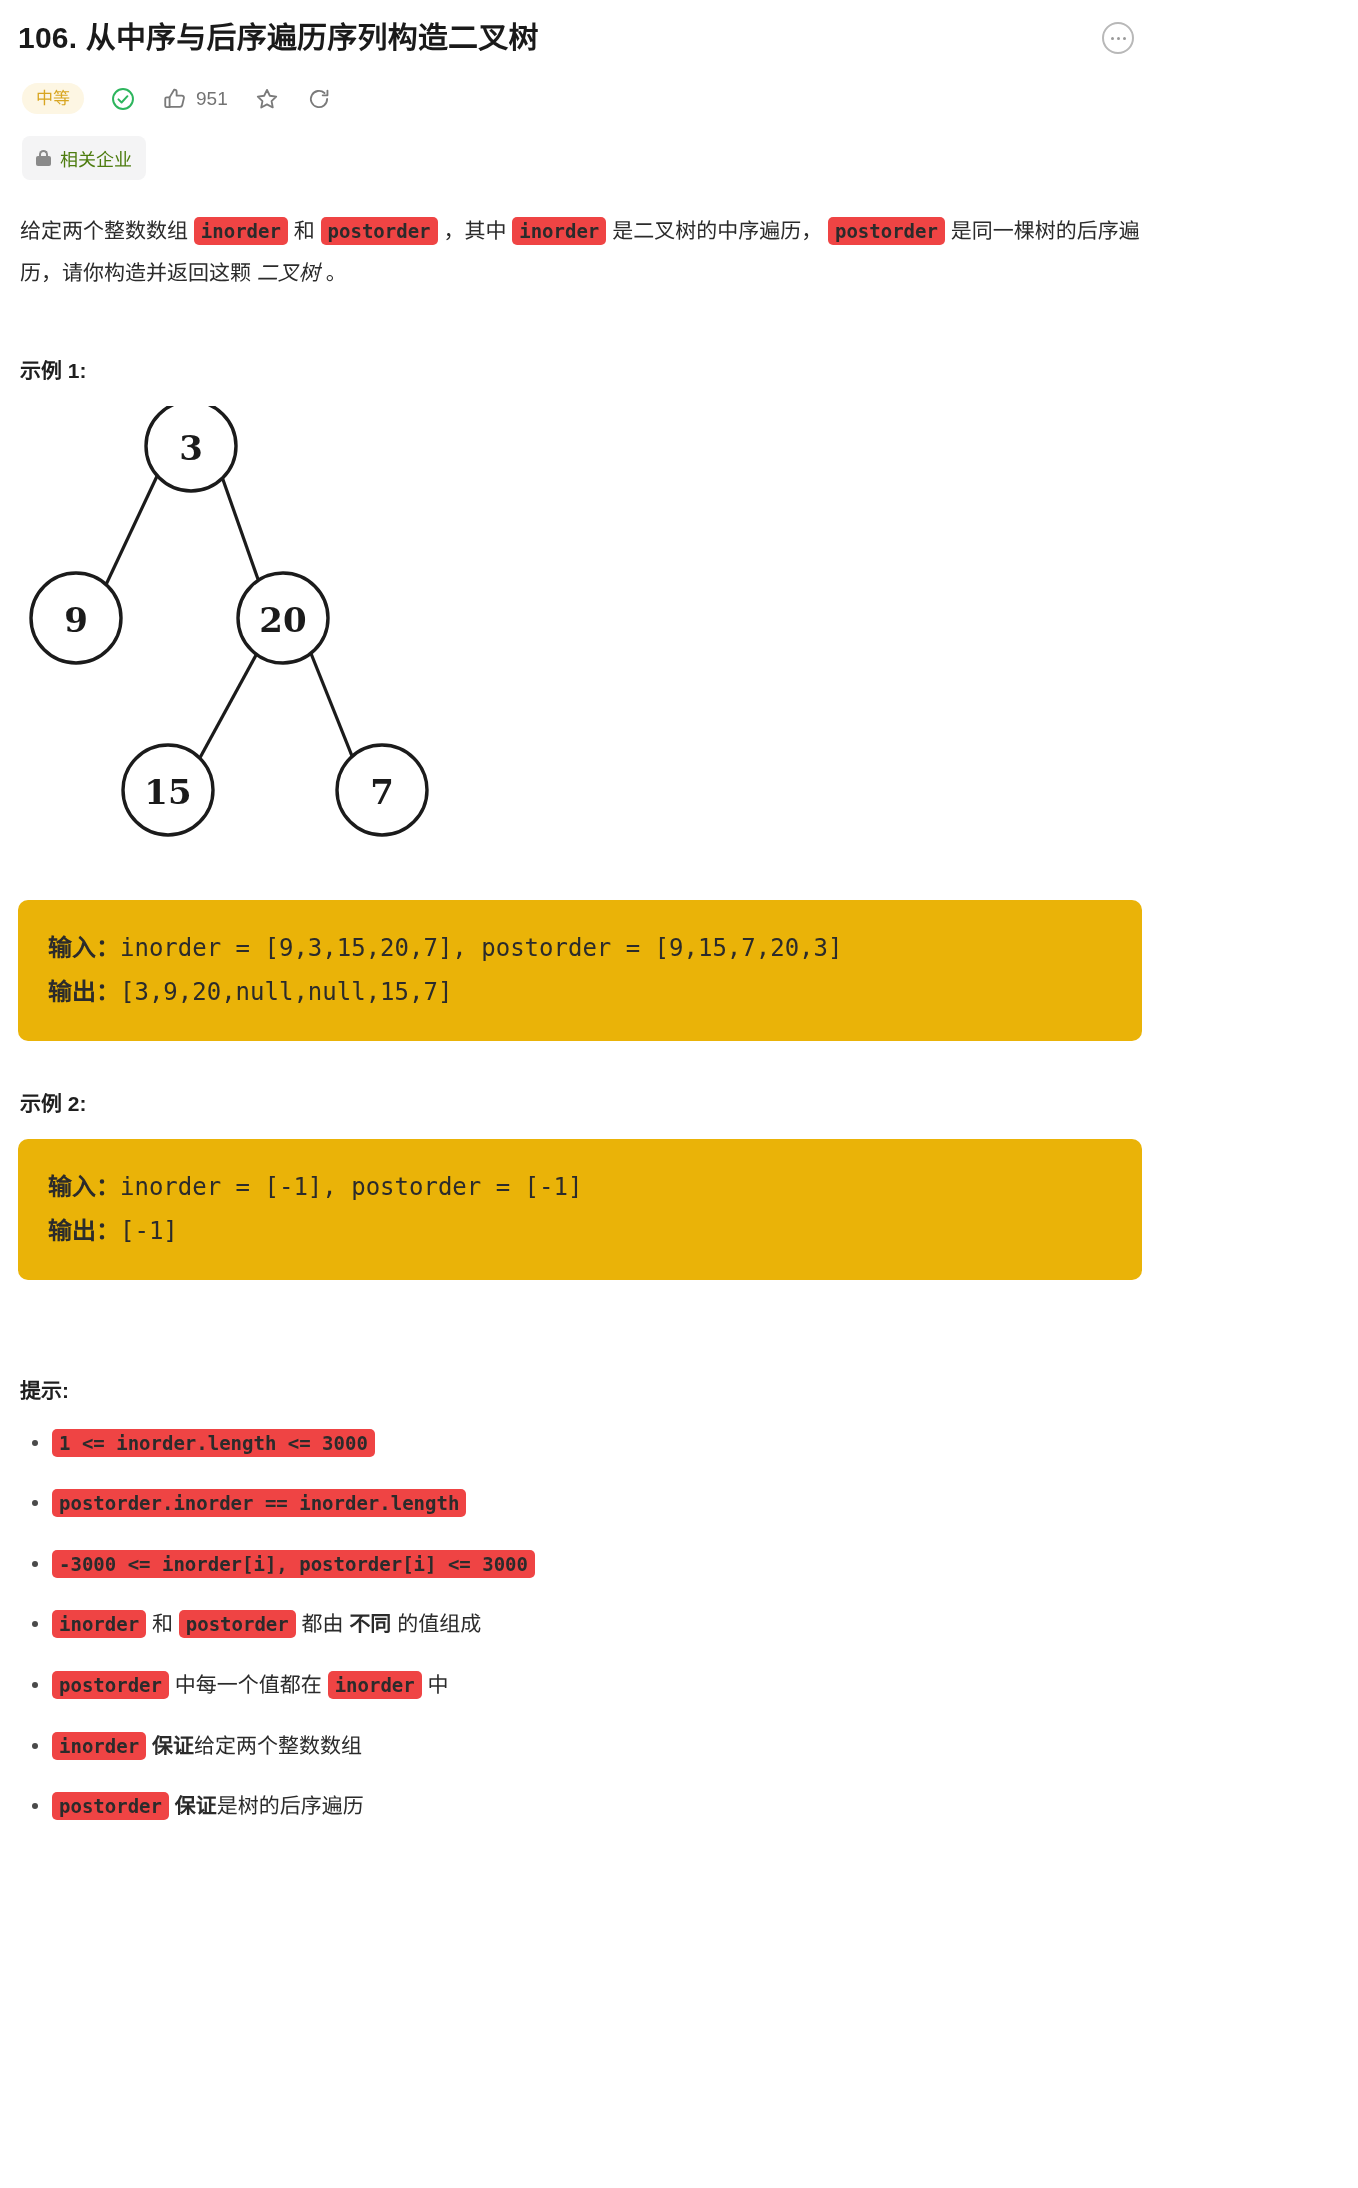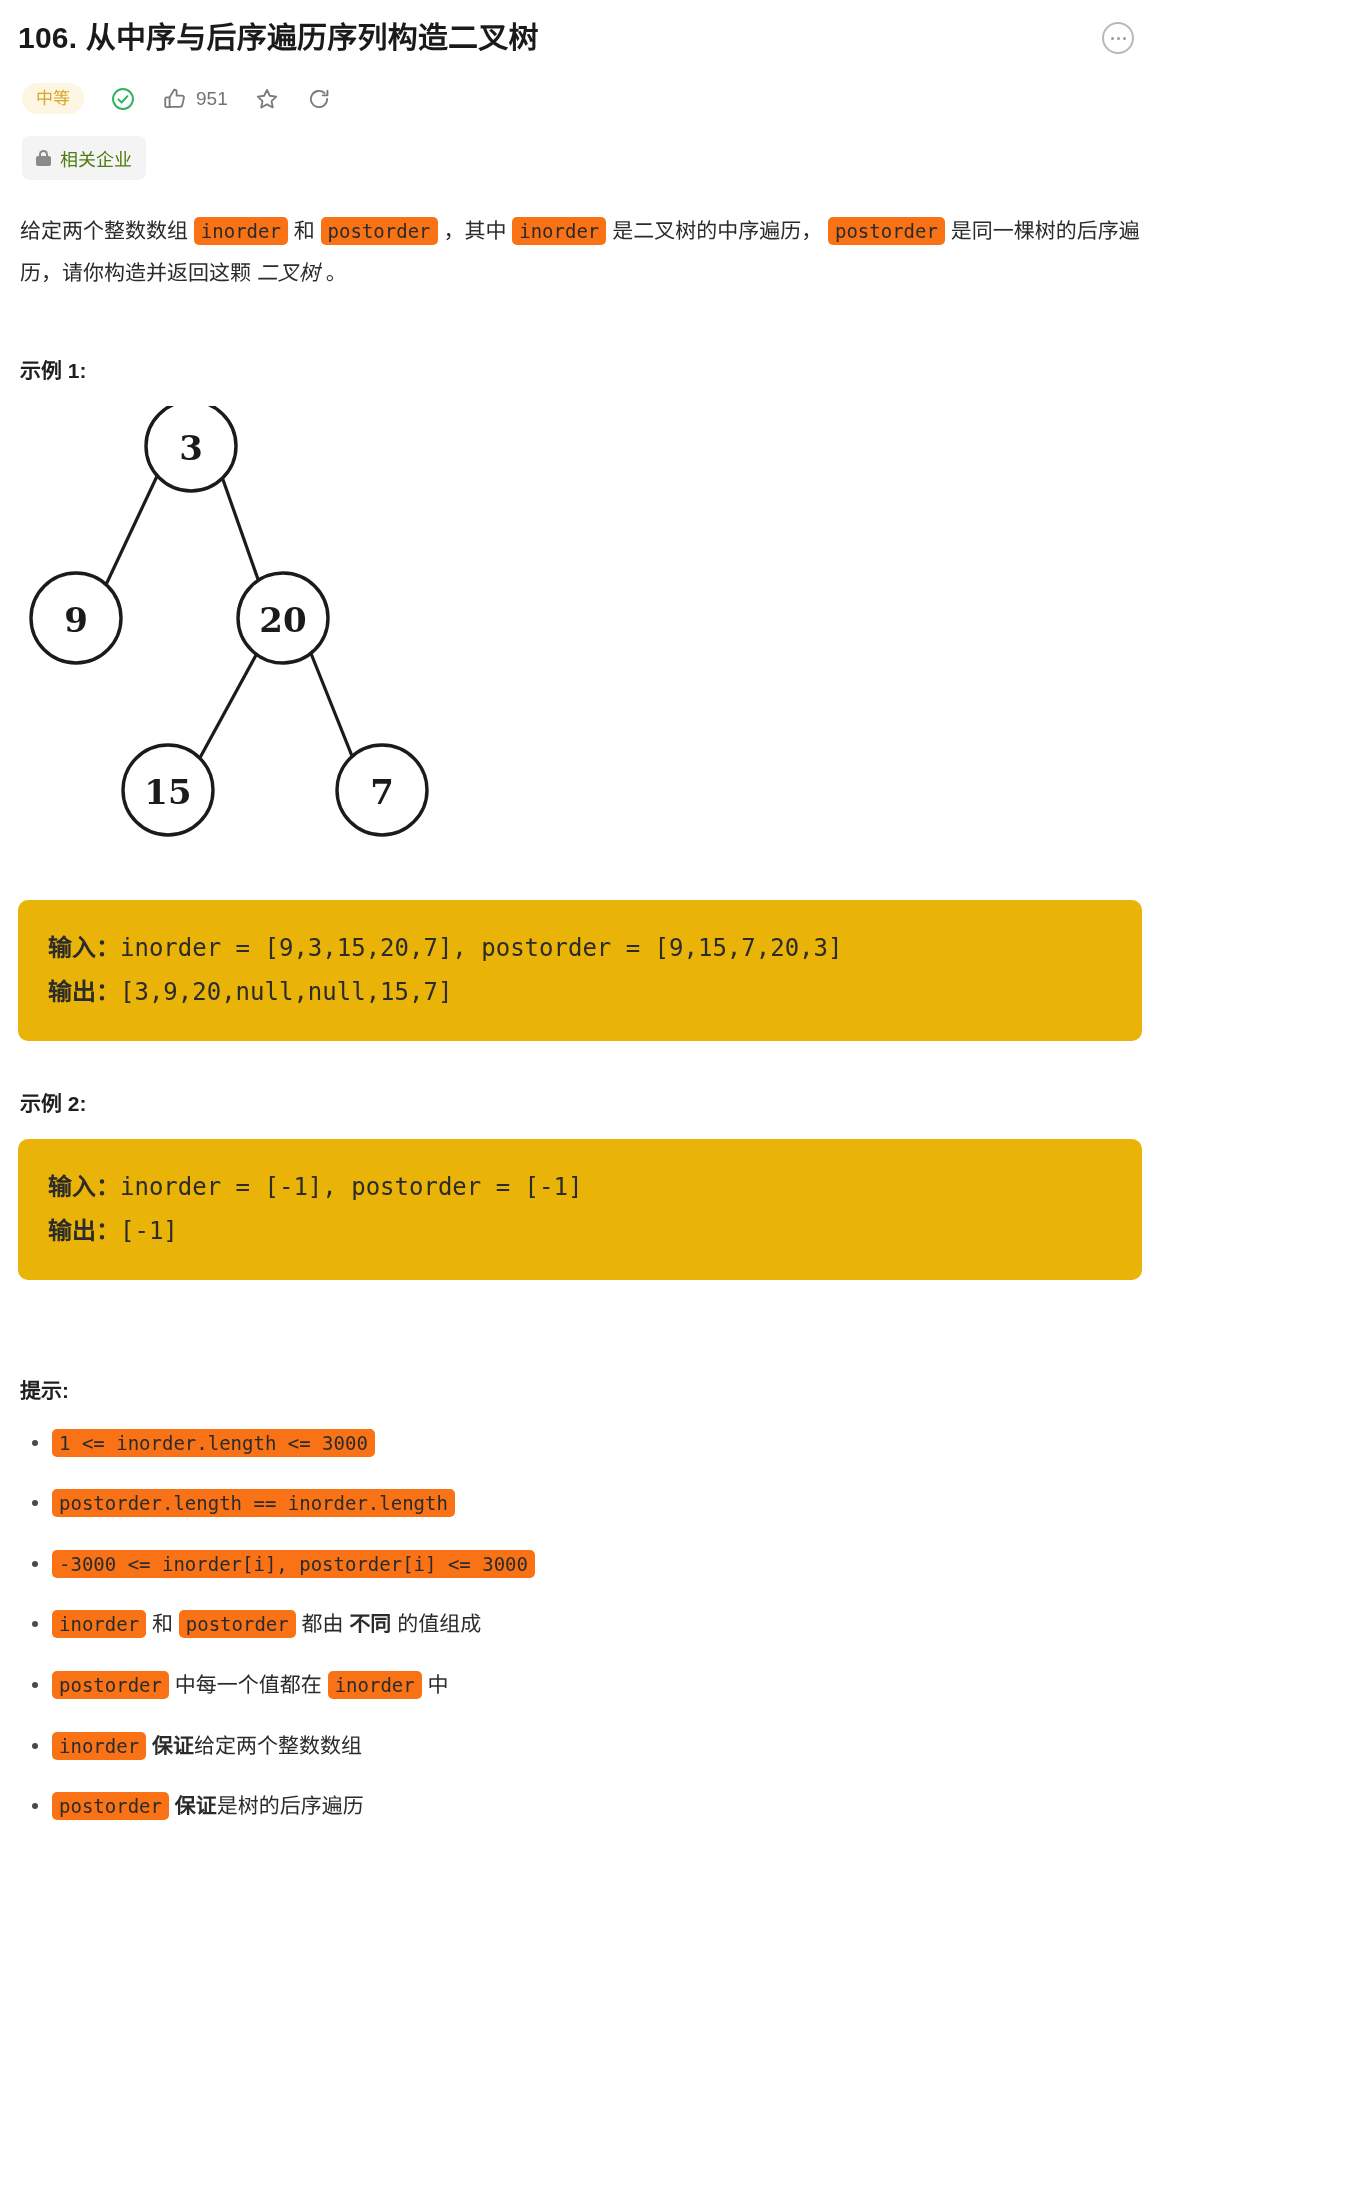--- a/index.html
+++ b/index.html
@@ -109,26 +109,27 @@
   }
   
   .desc {
     font-size: 21px;
     line-height: 2.0;
     color: #2b2b2b;
     margin: 0 0 60px 2px;
   }
   code.inline {
     font-family: "DejaVu Sans Mono", "Liberation Mono", monospace;
-    background: #f97316;
+    background: #ef4444;
     border-radius: 5px;
     padding: 3px 7px;
     font-size: 19px;
     color: #2b2b2b;
     white-space: nowrap;
+    font-weight: bold;
   }
   em.ital { font-style: italic; }
   
   h3.section {
     font-size: 21px;
     font-weight: 700;
     color: #1f1f1f;
     margin: 0 0 22px 2px;
   }
   .tree-figure {
@@ -272,21 +273,21 @@
   <div class="gap-big"></div>
 
   
   <h3 class="section">提示:</h3>
 
   <ul class="constraints">
     <li>
       <code class="inline">1 &lt;= inorder.length &lt;= 3000</code>
     </li>
     <li>
-      <code class="inline">postorder.length == inorder.length</code>
+      <code class="inline">postorder.inorder == inorder.length</code>
     </li>
     <li>
       <code class="inline">-3000 &lt;= inorder[i], postorder[i] &lt;= 3000</code>
     </li>
     <li>
       <code class="inline">inorder</code><span> 和 </span><code class="inline">postorder</code><span> 都由 </span><b>不同</b><span> 的值组成</span>
     </li>
     <li>
       <code class="inline">postorder</code><span> 中每一个值都在 </span><code class="inline">inorder</code><span> 中</span>
     </li>

